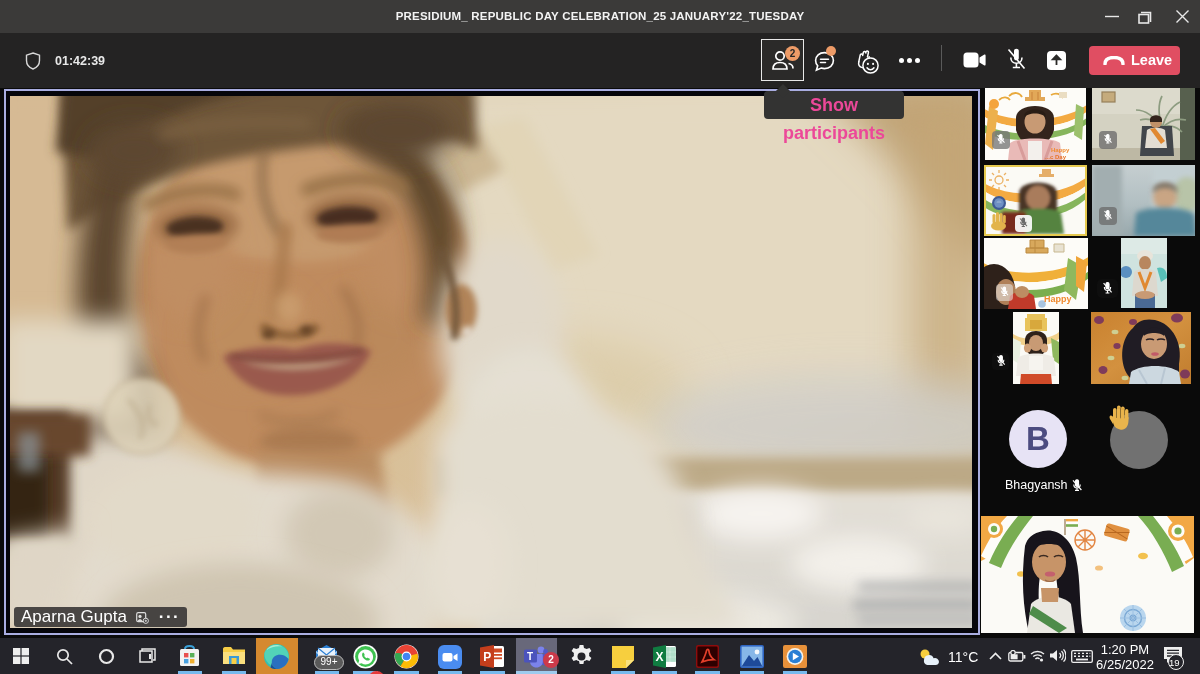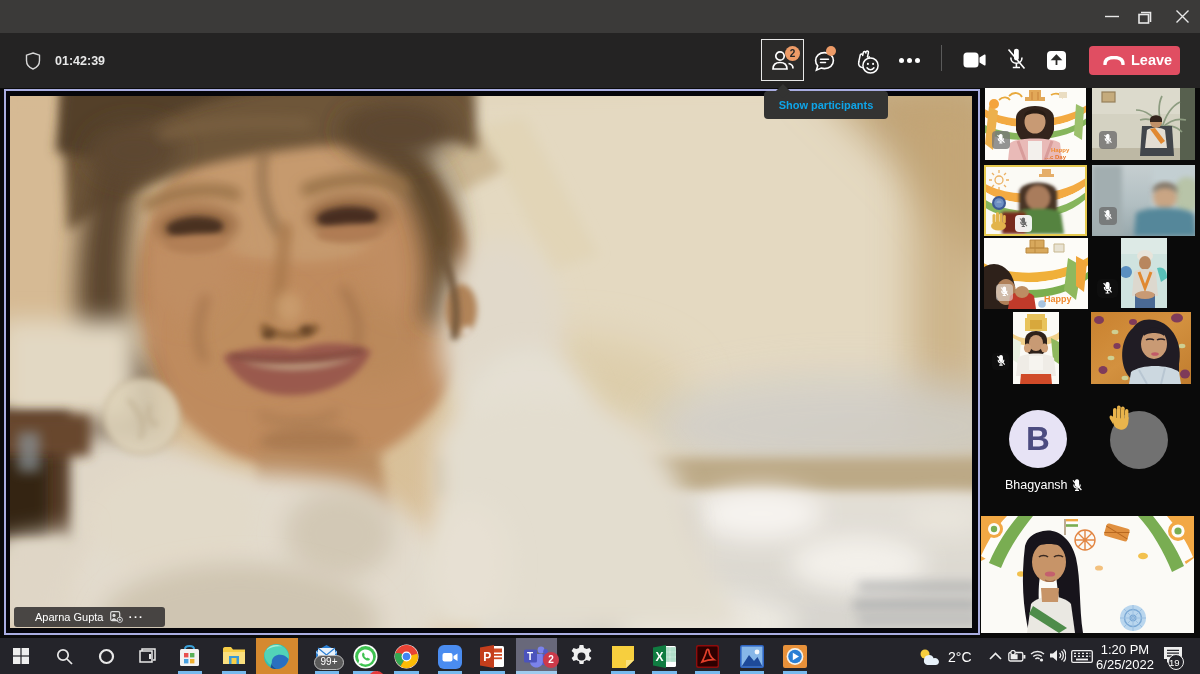--- a/index.html
+++ b/index.html
@@ -6,39 +6,40 @@
   *{box-sizing:border-box;}
   #app{position:relative;width:1200px;height:674px;overflow:hidden;background:#0a0a0a;font-family:"Liberation Sans",sans-serif;}
   .abs{position:absolute;}
   
   #titlebar{left:0;top:0;width:1200px;height:33px;background:#3b3a39;color:#fff;}
   #title{left:0;top:0;width:1200px;text-align:center;font-size:11.5px;font-weight:700;letter-spacing:.2px;line-height:33px;color:#f3f3f3;}
   
   #toolbar{left:0;top:33px;width:1200px;height:55px;background:#242323;}
   .ttxt{color:#e8e8e8;font-size:12.5px;font-weight:700;}
   
-  #tooltip{left:764px;top:91px;width:124px;height:28px;background:#333332;border-radius:4px;color:#0ea5e9;font-size:11px;font-weight:700;text-align:center;line-height:28px;z-index:30;}
+  #tooltip{left:764px;top:91px;width:140px;height:28px;background:#333332;border-radius:4px;color:#ec4899;font-size:18px;font-weight:700;text-align:center;line-height:28px;z-index:30;}
   #tooltip:before{content:"";position:absolute;left:14px;top:-5px;width:10px;height:10px;background:#333332;transform:rotate(45deg);}
   
   #stage{left:0;top:88px;width:1200px;height:550px;background:#0a0a0a;}
   #mainvid{left:4px;top:89px;width:976px;height:546px;border:2.5px solid #a9ade0;background:#05050a;z-index:5;}
   #mainsvg{left:4px;top:5px;width:962px;height:532px;}
-  #nametag{left:8px;top:516px;height:20px;background:rgba(52,50,50,.88);border-radius:3px;color:#fff;font-size:11px;line-height:20px;padding:0 21px;white-space:nowrap;}
+  #nametag{left:8px;top:516px;height:20px;background:rgba(52,50,50,.88);border-radius:3px;color:#fff;font-size:17px;line-height:20px;padding:0 7px;white-space:nowrap;}
   
   .tile{position:absolute;overflow:hidden;}
   
   #taskbar{left:0;top:638px;width:1200px;height:36px;background:#24242a;z-index:40;}
   .uline{position:absolute;top:671px;height:3px;background:#76b9ed;z-index:41;}
   .trtxt{color:#fff;font-size:13px;}
 </style>
 </head>
 <body>
 <div id="app">
 
   <div class="abs" id="titlebar"></div>
+  <div class="abs" id="title">PRESIDIUM_ REPUBLIC DAY CELEBRATION_25 JANUARY'22_TUESDAY</div>
   <svg class="abs" style="left:1105px;top:15px;" width="14" height="3" viewBox="0 0 14 3">
       <path d="M0 1.5 H14" stroke="#e8e8e8" stroke-width="1.4"></path>
     </svg>
   <svg class="abs" style="left:1136px;top:8px;" width="18" height="18" viewBox="0 0 18 18">
     <path d="M5 4.5 H14.5 V14" fill="none" stroke="#e8e8e8" stroke-width="1.6"></path>
     <rect x="3" y="6.5" width="9.5" height="8.5" fill="#3b3a39" stroke="#e8e8e8" stroke-width="1.6"></rect>
   </svg>
   <svg class="abs" style="left:1176px;top:10px;" width="13" height="13" viewBox="0 0 13 13">
       <path d="M0.5 0.5 L12.5 12.5 M12.5 0.5 L0.5 12.5" stroke="#e8e8e8" stroke-width="1.4"></path>
     </svg>
@@ -695,21 +696,21 @@
     <circle cx="12" cy="11.5" r="8.4" fill="#f6f2ea"></circle>
     <circle cx="12" cy="11.5" r="6.8" fill="#2a7fd4"></circle>
     <path d="M9.8 7.8 L16 11.5 L9.8 15.2 Z" fill="#fff"></path>
   </svg>
   <div class="abs uline" style="left:783px;width:24px;"></div>
 
   <svg class="abs" style="left:918px;top:647px;z-index:41;" width="25" height="18" viewBox="0 0 25 18">
     <circle cx="7" cy="7" r="4.5" fill="#f7cf3e"></circle>
     <path d="M6 13 a5 5 0 0 1 9.6-1.8 a4 4 0 0 1 5.4 3.8 a3.6 3.6 0 0 1-3.6 3 H9.4 A4.4 4.4 0 0 1 6 13 Z" fill="#e8f2fa"></path>
   </svg>
-  <div class="abs trtxt" style="left:948px;top:649px;font-size:14px;z-index:41;">2°C</div>
+  <div class="abs trtxt" style="left:948px;top:649px;font-size:14px;z-index:41;">11°C</div>
 
   <svg class="abs" style="left:989px;top:652px;z-index:41;" width="13" height="8" viewBox="0 0 13 8">
       <path d="M1 7 L6.5 1.5 L12 7" fill="none" stroke="#eee" stroke-width="1.6"></path>
     </svg>
   <svg class="abs" style="left:1008px;top:650px;z-index:41;" width="18" height="12" viewBox="0 0 18 12">
     <rect x="0.8" y="2.5" width="14" height="8.5" rx="1.4" fill="none" stroke="#eee" stroke-width="1.3"></rect>
     <rect x="15.4" y="5" width="2" height="3.6" fill="#eee"></rect>
     <rect x="2.6" y="4.3" width="7" height="5" fill="#eee"></rect>
     <circle cx="5" cy="2.6" r="2.2" fill="#24242a" stroke="#eee" stroke-width="1.2"></circle>
   </svg>

